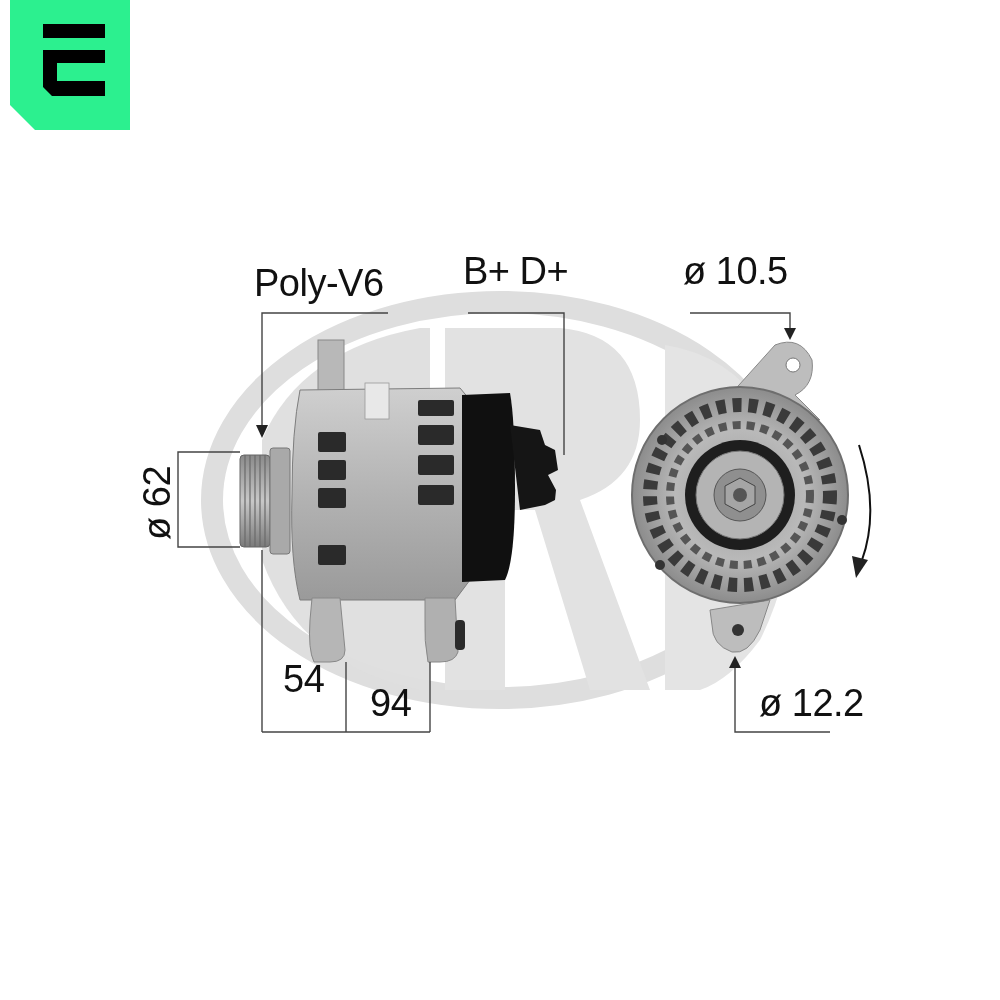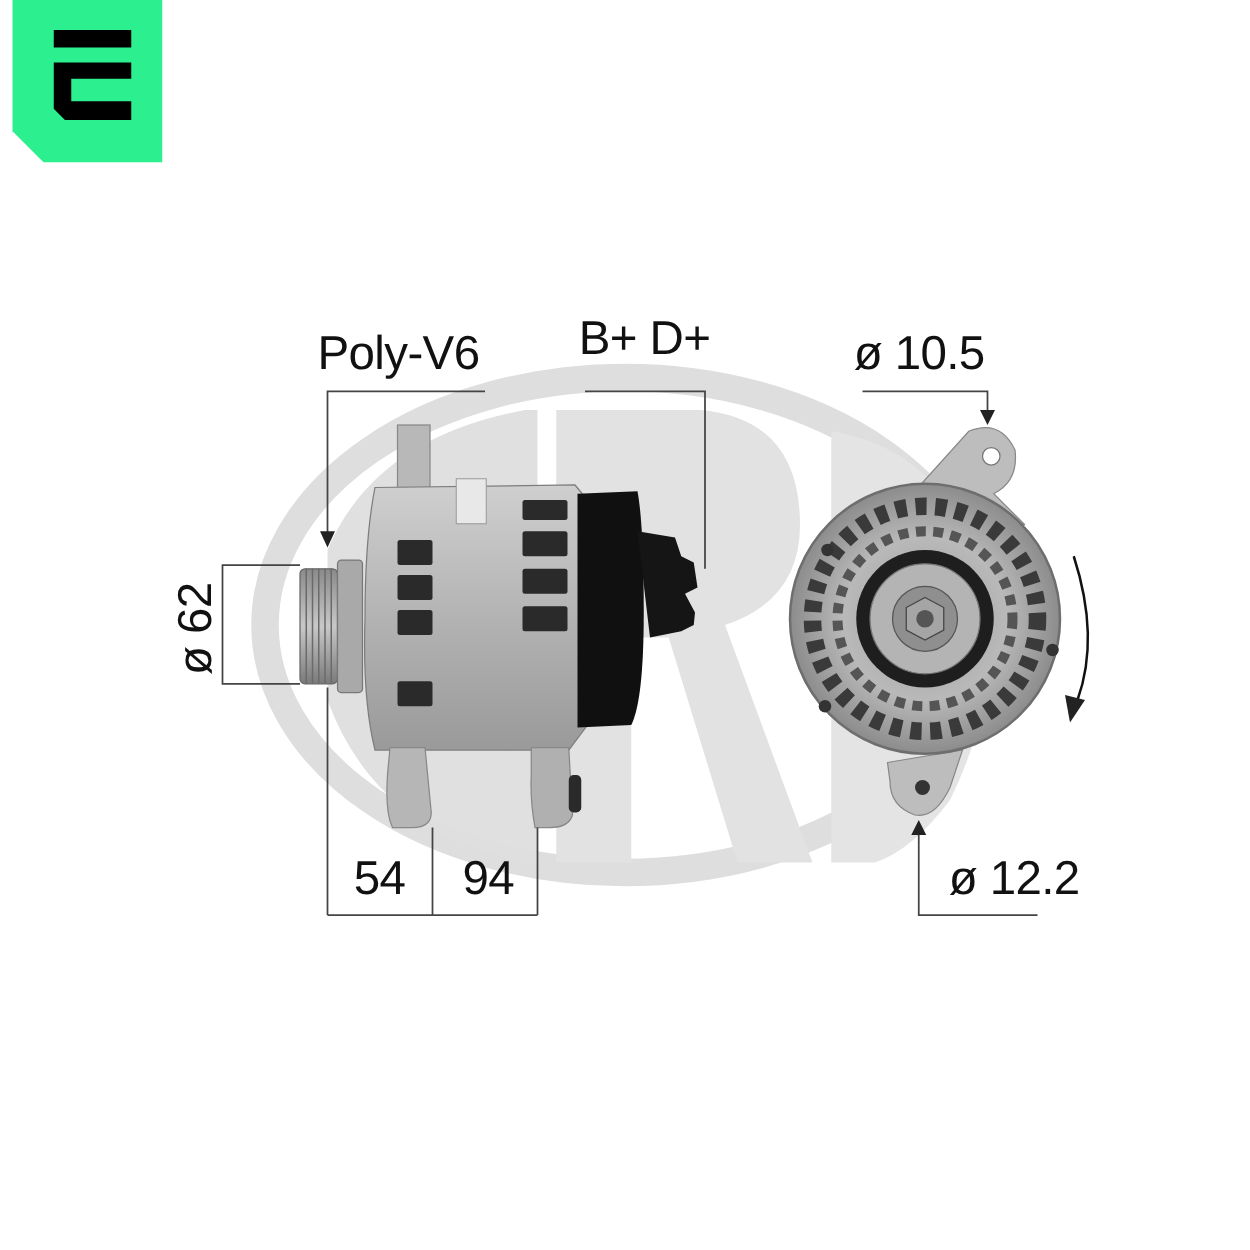--- a/index.html
+++ b/index.html
@@ -134,23 +134,23 @@
     <g fill="#222">
       <polygon points="256,425 268,425 262,438"></polygon>
       <polygon points="784,328 796,328 790,340"></polygon>
       <polygon points="729,668 741,668 735,656"></polygon>
       <polygon points="852,556 868,560 856,578"></polygon>
     </g>
   </svg>
 
   <div class="label" style="left:254px; top:264px;">Poly-V6</div>
   <div class="label" style="left:463px; top:252px;">B+ D+</div>
-  <div class="label" style="left:683px; top:264px;">ø 10.5</div>
+  <div class="label" style="left:683px; top:252px;">ø 10.5</div>
   <div class="label vert" style="left:138px; top:540px;">ø 62</div>
-  <div class="label" style="left:283px; top:684px;">54</div>
+  <div class="label" style="left:283px; top:660px;">54</div>
   <div class="label" style="left:370px; top:684px;">94</div>
   <div class="label" style="left:741px; top:684px;margin-left:18px;">ø 12.2</div>
 
   <svg class="brand-badge" width="130" height="130" viewBox="0 0 130 130">
     <path d="M10 0 L130 0 L130 130 L35 130 L10 105 Z" fill="#2cf08f"></path>
     <rect x="43" y="24" width="62" height="14" fill="#000"></rect>
     <path d="M43 50 L105 50 L105 63 L57 63 L57 81 L105 81 L105 96 L52 96 L43 87 Z" fill="#000"></path>
   </svg>
 
 </div>

